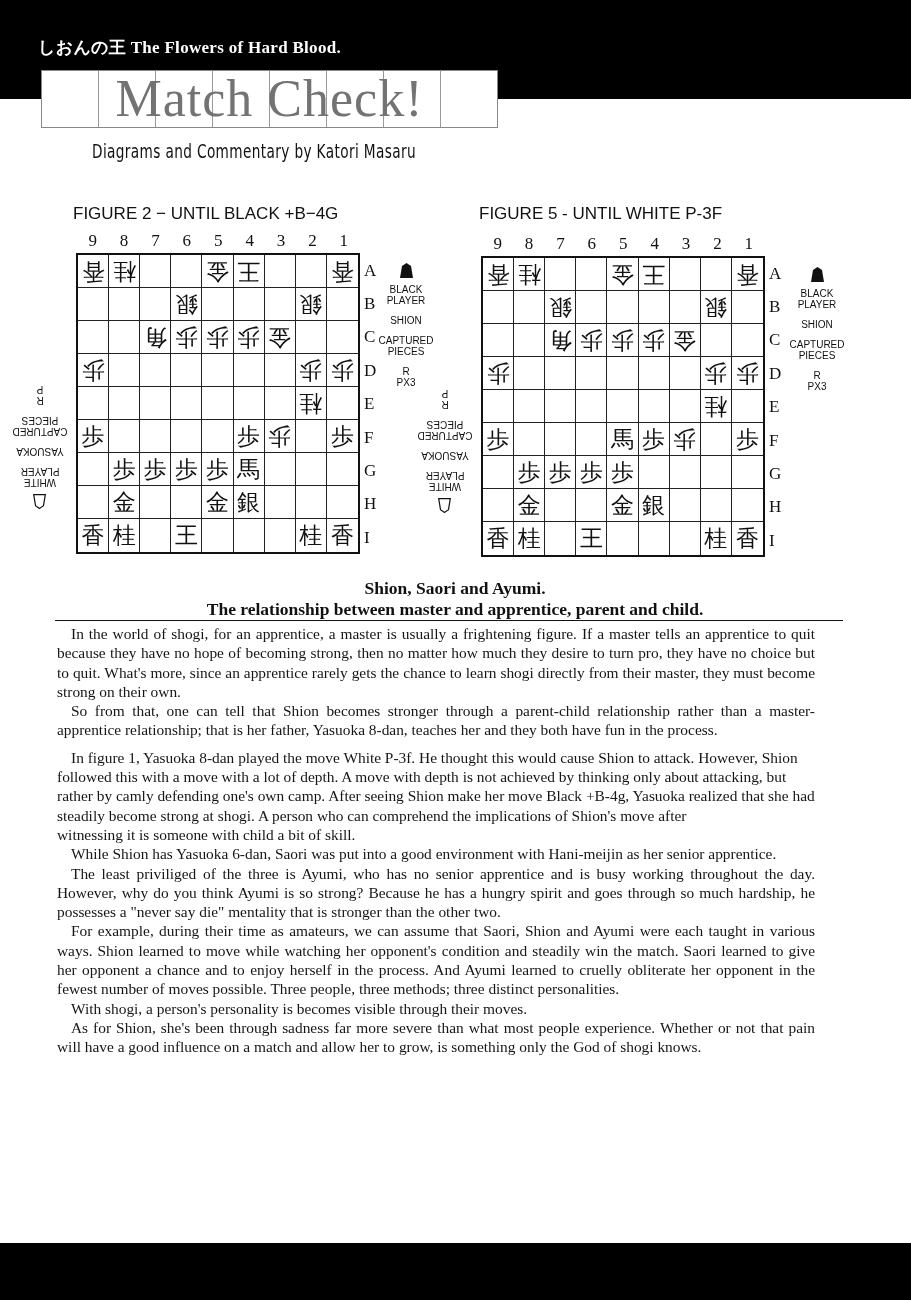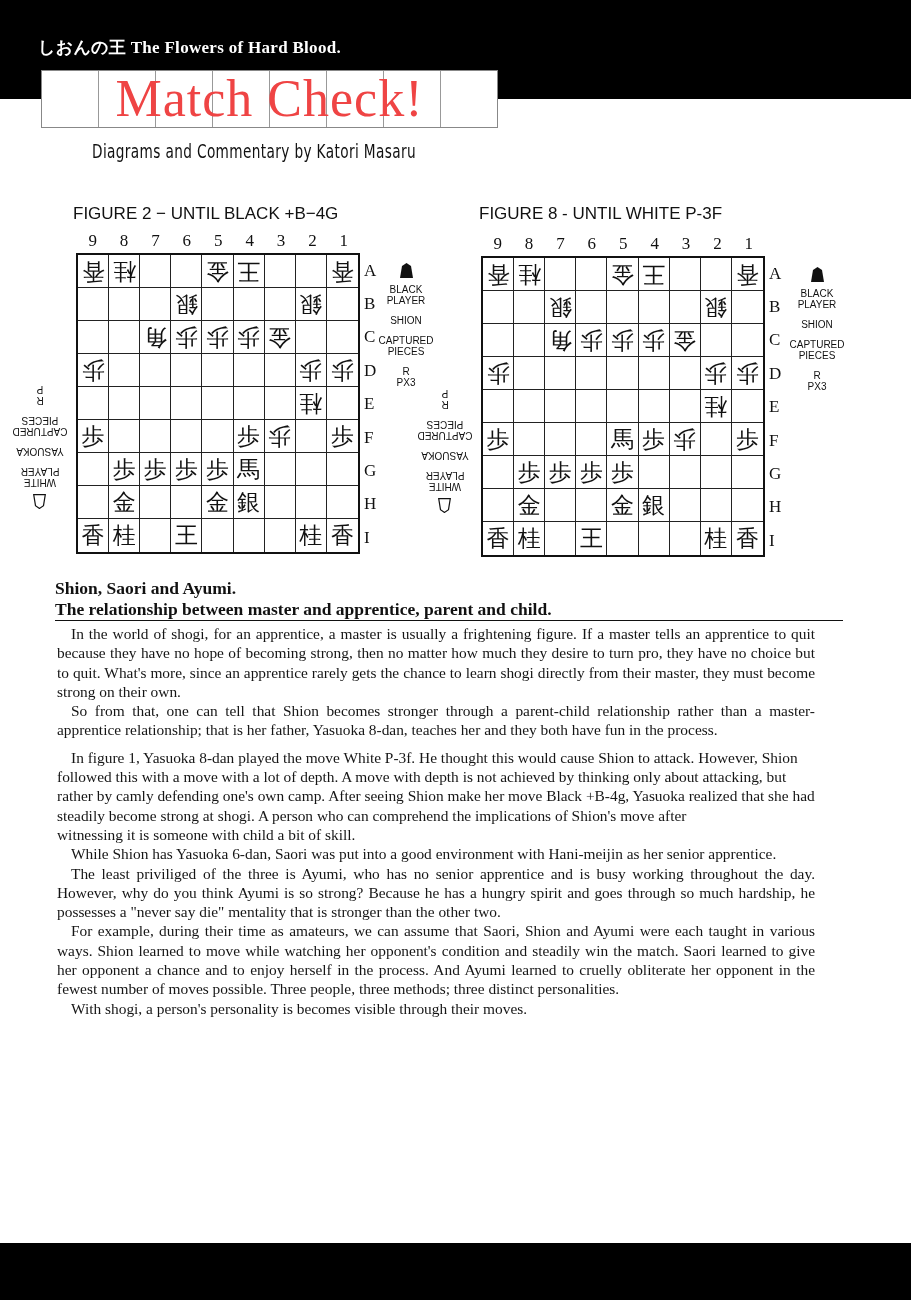--- a/index.html
+++ b/index.html
@@ -4,39 +4,39 @@
 <style>
   * { box-sizing: border-box; margin: 0; padding: 0; }
   html, body { width: 911px; height: 1300px; background: #fff; overflow: hidden; }
   body { position: relative; font-family: "Liberation Serif", serif; color: #111; }
 
   .top-bar { position: absolute; left: 0; top: 0; width: 911px; height: 99px; background: #000; }
   .series-title { position: absolute; left: 38px; top: 36px; color: #fff; font-family: "Liberation Serif", serif; font-weight: bold; font-size: 17px; letter-spacing: 0.3px; }
   .title-box { position: absolute; left: 41px; top: 70px; width: 457px; height: 58px; background: #fff; border: 1px solid #888; display: flex; }
   .title-cell { flex: 1; border-right: 1px solid #999; height: 100%; }
   .title-cell:last-child { border-right: none; }
-  .title-text { position: absolute; left: 41px; top: 66px; width: 457px; text-align: center; font-family: "Liberation Serif", serif; font-size: 52px; letter-spacing: 1px; color: #ef4444; line-height: 66px; }
+  .title-text { position: absolute; left: 41px; top: 66px; width: 457px; text-align: center; font-family: "Liberation Serif", serif; font-size: 52px; letter-spacing: 1px; color: #737373; line-height: 66px; }
   .subtitle { position: absolute; left: 92px; top: 140px; font-family: "DejaVu Sans", sans-serif; font-size: 19px; transform: scaleX(0.72); transform-origin: left top; letter-spacing: 0.5px; color: #111; white-space: nowrap; }
 
   .fig-caption { position: absolute; font-family: "Liberation Sans", sans-serif; font-size: 17px; color: #111; white-space: nowrap; }
   .fig-cols { position: absolute; display: flex; font-family: "Liberation Serif", serif; font-size: 17px; }
   .fig-cols span { width: 31.4px; text-align: center; }
   .board { position: absolute; border: 2px solid #111; display: grid; grid-template-columns: repeat(9, 1fr); grid-template-rows: repeat(9, 1fr); }
   .cell { border-right: 1px solid #222; border-bottom: 1px solid #222; display: flex; align-items: center; justify-content: center; font-family: "DejaVu Serif", serif; font-size: 23px; line-height: 1; color: #111; overflow: hidden; }
   .cell.c9 { border-right: none; }
   .cell.r9 { border-bottom: none; }
   .row-labels { position: absolute; display: flex; flex-direction: column; font-family: "Liberation Serif", serif; font-size: 17px; }
   .row-labels span { height: 33.4px; display: flex; align-items: center; }
 
   .side-info { position: absolute; font-family: "Liberation Sans", sans-serif; font-size: 10px; text-align: center; line-height: 11px; color: #111; }
   .side-info .blk { margin-bottom: 9px; }
   .pawn-shape { width: 13px; height: 15px; margin: 0 auto 4px auto; }
   .side-info.flipped { transform: rotate(180deg); }
 
-  .article-head { position: absolute; left: 55px; top: 578px; width: 800px; text-align: left; font-family: "Liberation Serif", serif; font-weight: bold; font-size: 17.5px; line-height: 21px; }
+  .article-head { position: absolute; left: 55px; top: 578px; width: 800px; text-align: center; font-family: "Liberation Serif", serif; font-weight: bold; font-size: 17.5px; line-height: 21px; }
   .head-rule { position: absolute; left: 55px; top: 620px; width: 788px; height: 1px; background: #111; }
   .article-body { position: absolute; left: 57px; top: 624px; width: 758px; font-family: "Liberation Serif", serif; font-size: 15.4px; line-height: 19.3px; text-align: justify; color: #151515; }
   .article-body p { text-indent: 14px; }
   .article-body p.nojust { text-align: left; margin-top: 8px; }
   .article-body p.noind { text-indent: 0; }
 
   .bottom-bar { position: absolute; left: 0; top: 1243px; width: 911px; height: 57px; background: #000; }
 </style>
 </head>
 <body>
@@ -258,21 +258,21 @@
   <div class="blk">
       <div>CAPTURED</div>
       <div>PIECES</div>
     </div>
   <div>
       <div>R</div>
       <div>P</div>
     </div>
 </div>
 
-<div class="fig-caption" style="left:479px; top:204px;">FIGURE 8 - UNTIL WHITE P-3F</div>
+<div class="fig-caption" style="left:479px; top:204px;">FIGURE 5 - UNTIL WHITE P-3F</div>
 <div class="fig-cols" style="left:482px; top:234px;">
   <span>9</span>
   <span>8</span>
   <span>7</span>
   <span>6</span>
   <span>5</span>
   <span>4</span>
   <span>3</span>
   <span>2</span>
   <span>1</span>
@@ -481,15 +481,16 @@
 <div class="head-rule"></div>
 <div class="article-body">
   <p>In the world of shogi, for an apprentice, a master is usually a frightening figure.  If a master tells an apprentice to quit because they have no hope of becoming strong, then no matter how much they desire to turn pro, they have no choice but to quit.  What's more, since an apprentice rarely gets the chance to learn shogi directly from their master, they must become strong on their own.</p>
   <p>So from that, one can tell that Shion becomes stronger through a parent-child relationship rather than a master-apprentice relationship; that is her father, Yasuoka 8-dan, teaches her and they both have fun in the process.</p>
   <p class="nojust">In figure 1, Yasuoka 8-dan played the move White P-3f.  He thought this would cause Shion to attack. However, Shion followed this with a move with a lot of depth.   A move with depth is not achieved by thinking only about attacking, but rather by camly defending one's own camp.  After seeing Shion make her move Black +B-4g, Yasuoka realized that she had steadily become strong at shogi.  A person who can comprehend the implications of Shion's move after</p>
   <p class="noind">witnessing it is someone with child a bit of skill.</p>
   <p>While Shion has Yasuoka 6-dan, Saori was put into a good environment with Hani-meijin as her senior apprentice.</p>
   <p>The least priviliged of the three is Ayumi, who has no senior apprentice and is busy working throughout the day.  However, why do you think Ayumi is so strong?  Because he has a hungry spirit and goes through so much hardship, he possesses a "never say die" mentality that is stronger than the other two.</p>
   <p>For example, during their time as amateurs, we can assume that Saori, Shion and Ayumi were each taught in various ways.  Shion learned to move while watching her opponent's condition and steadily win the match.  Saori learned to give her opponent a chance and to enjoy herself in the process.  And Ayumi learned to cruelly obliterate her opponent in the fewest number of moves possible.  Three people, three methods; three distinct personalities.</p>
   <p>With shogi, a person's personality is becomes visible through their moves.</p>
+  <p>As for Shion, she's been through sadness far more severe than what most people experience. Whether or not that pain will have a good influence on a match and allow her to grow, is something only the God of shogi knows.</p>
 </div>
 
 <div class="bottom-bar"></div>
 
 </body></html>

